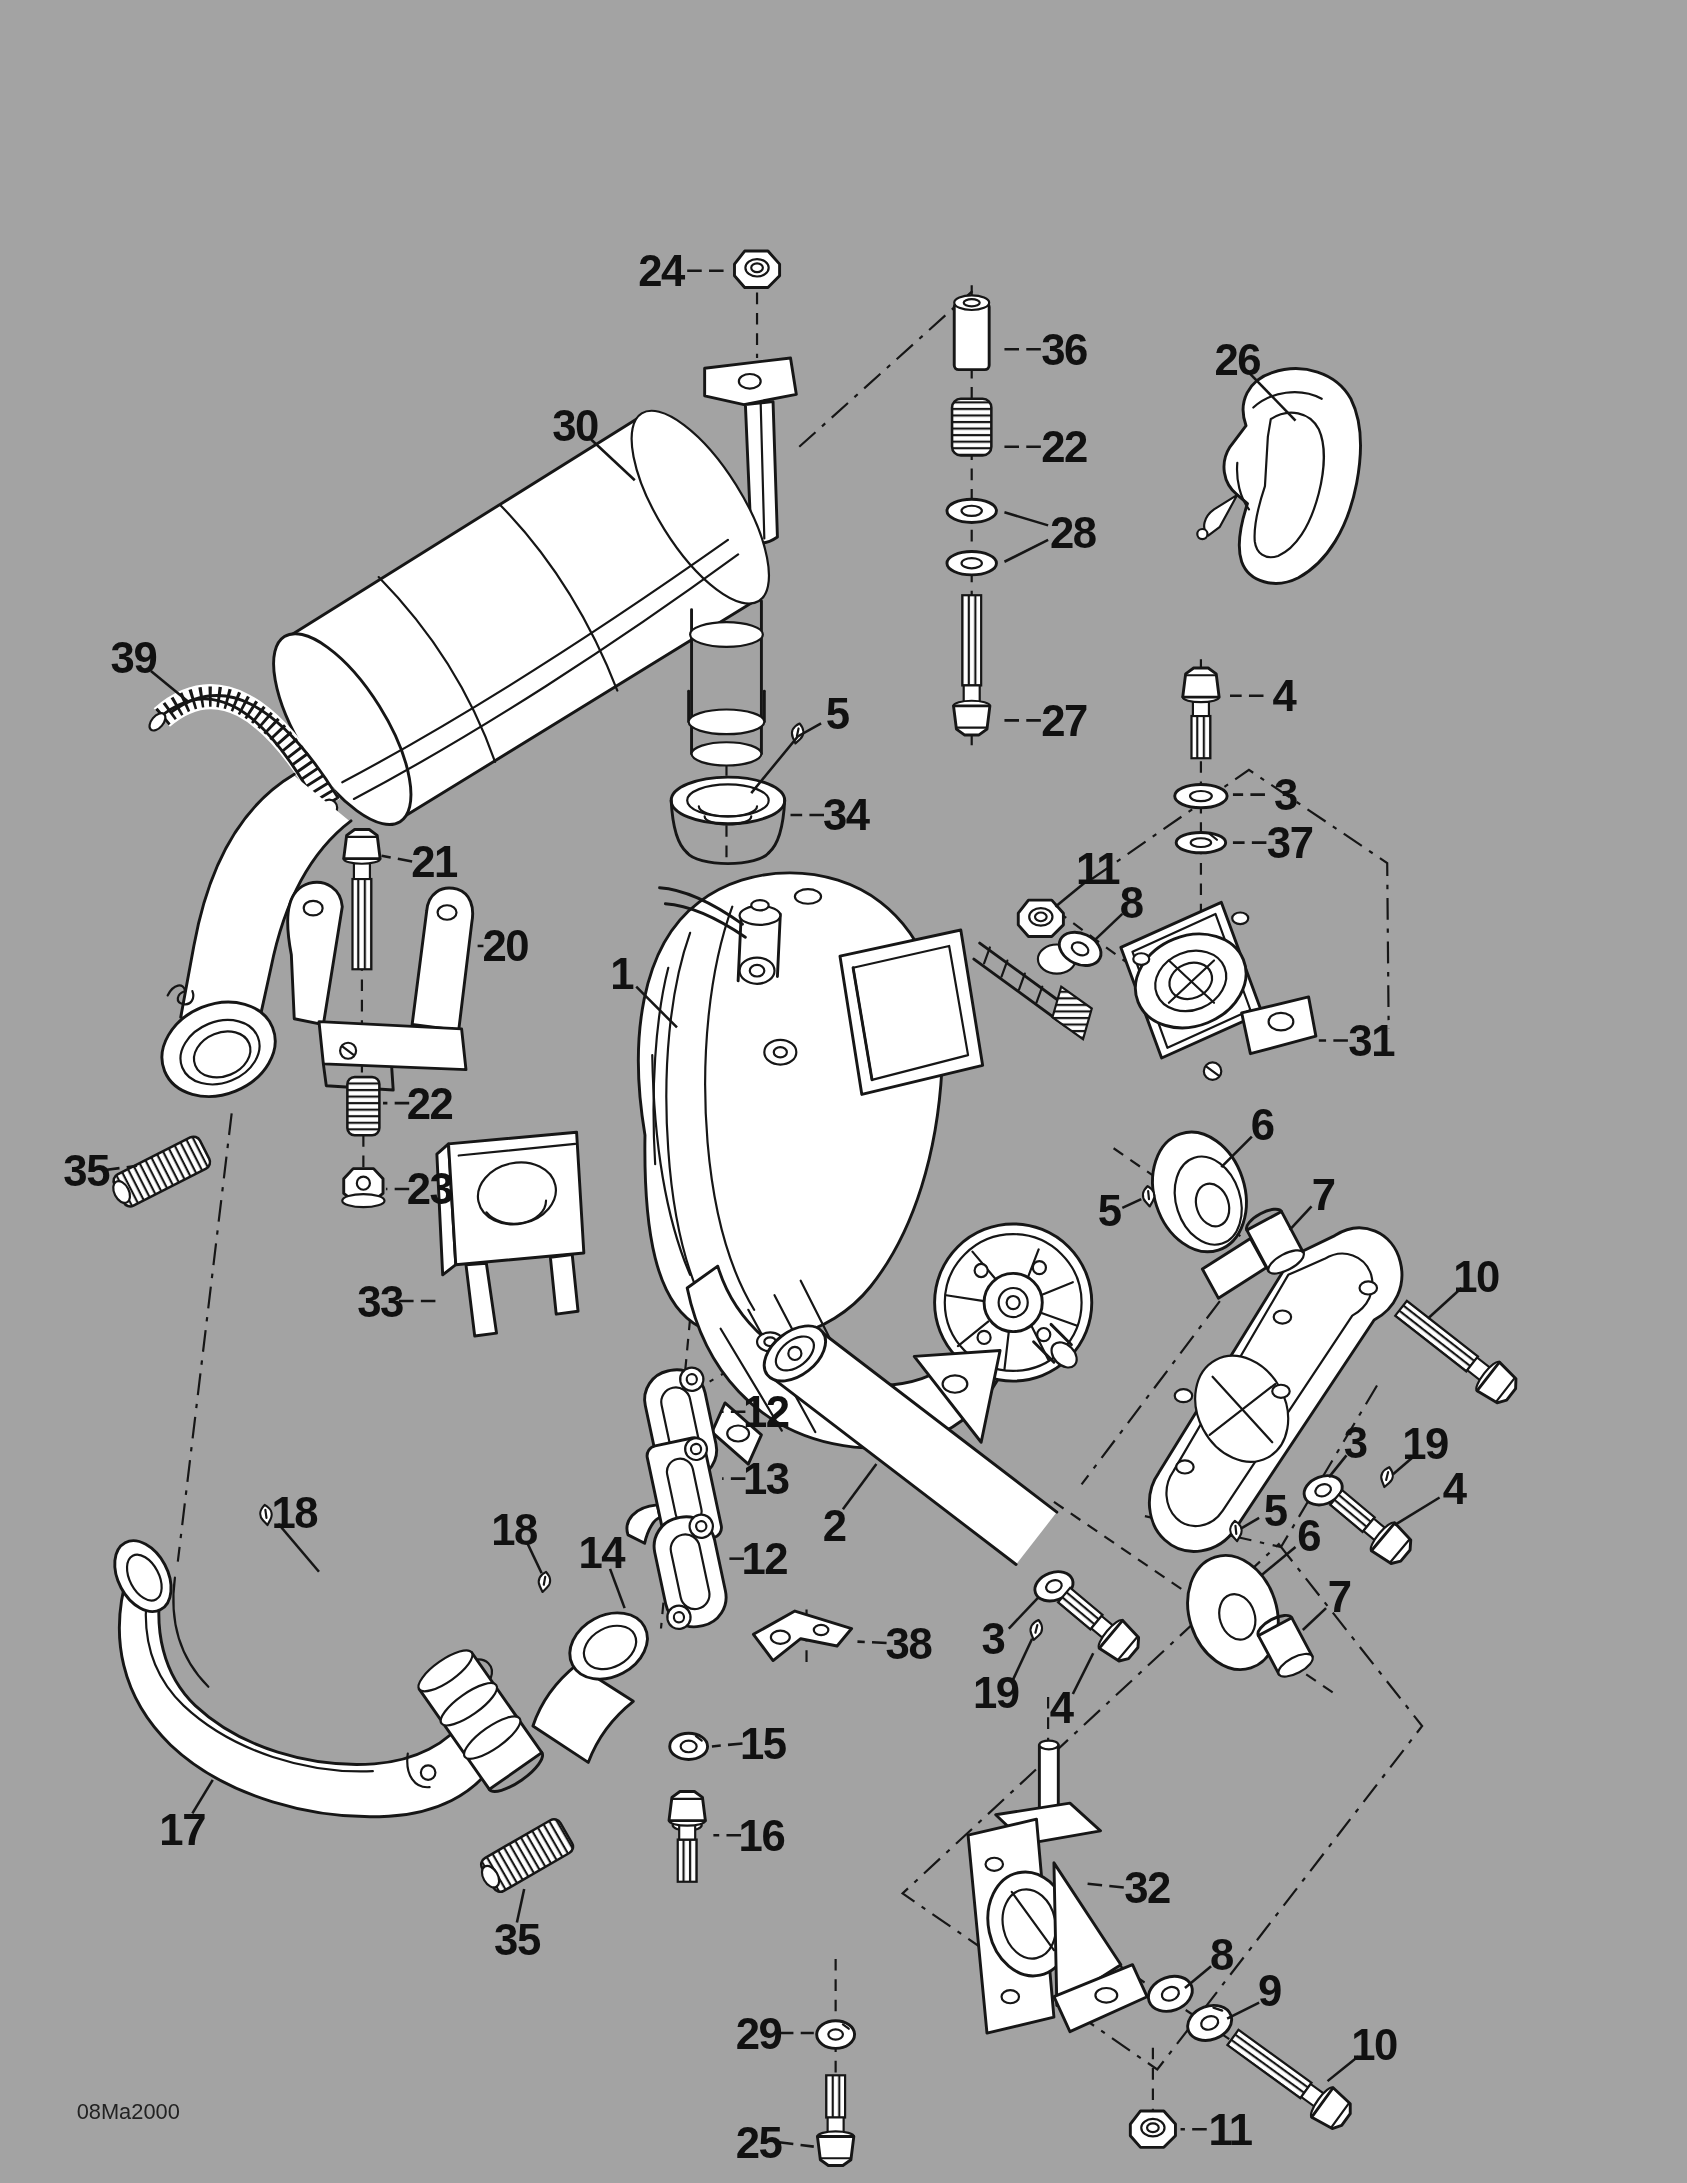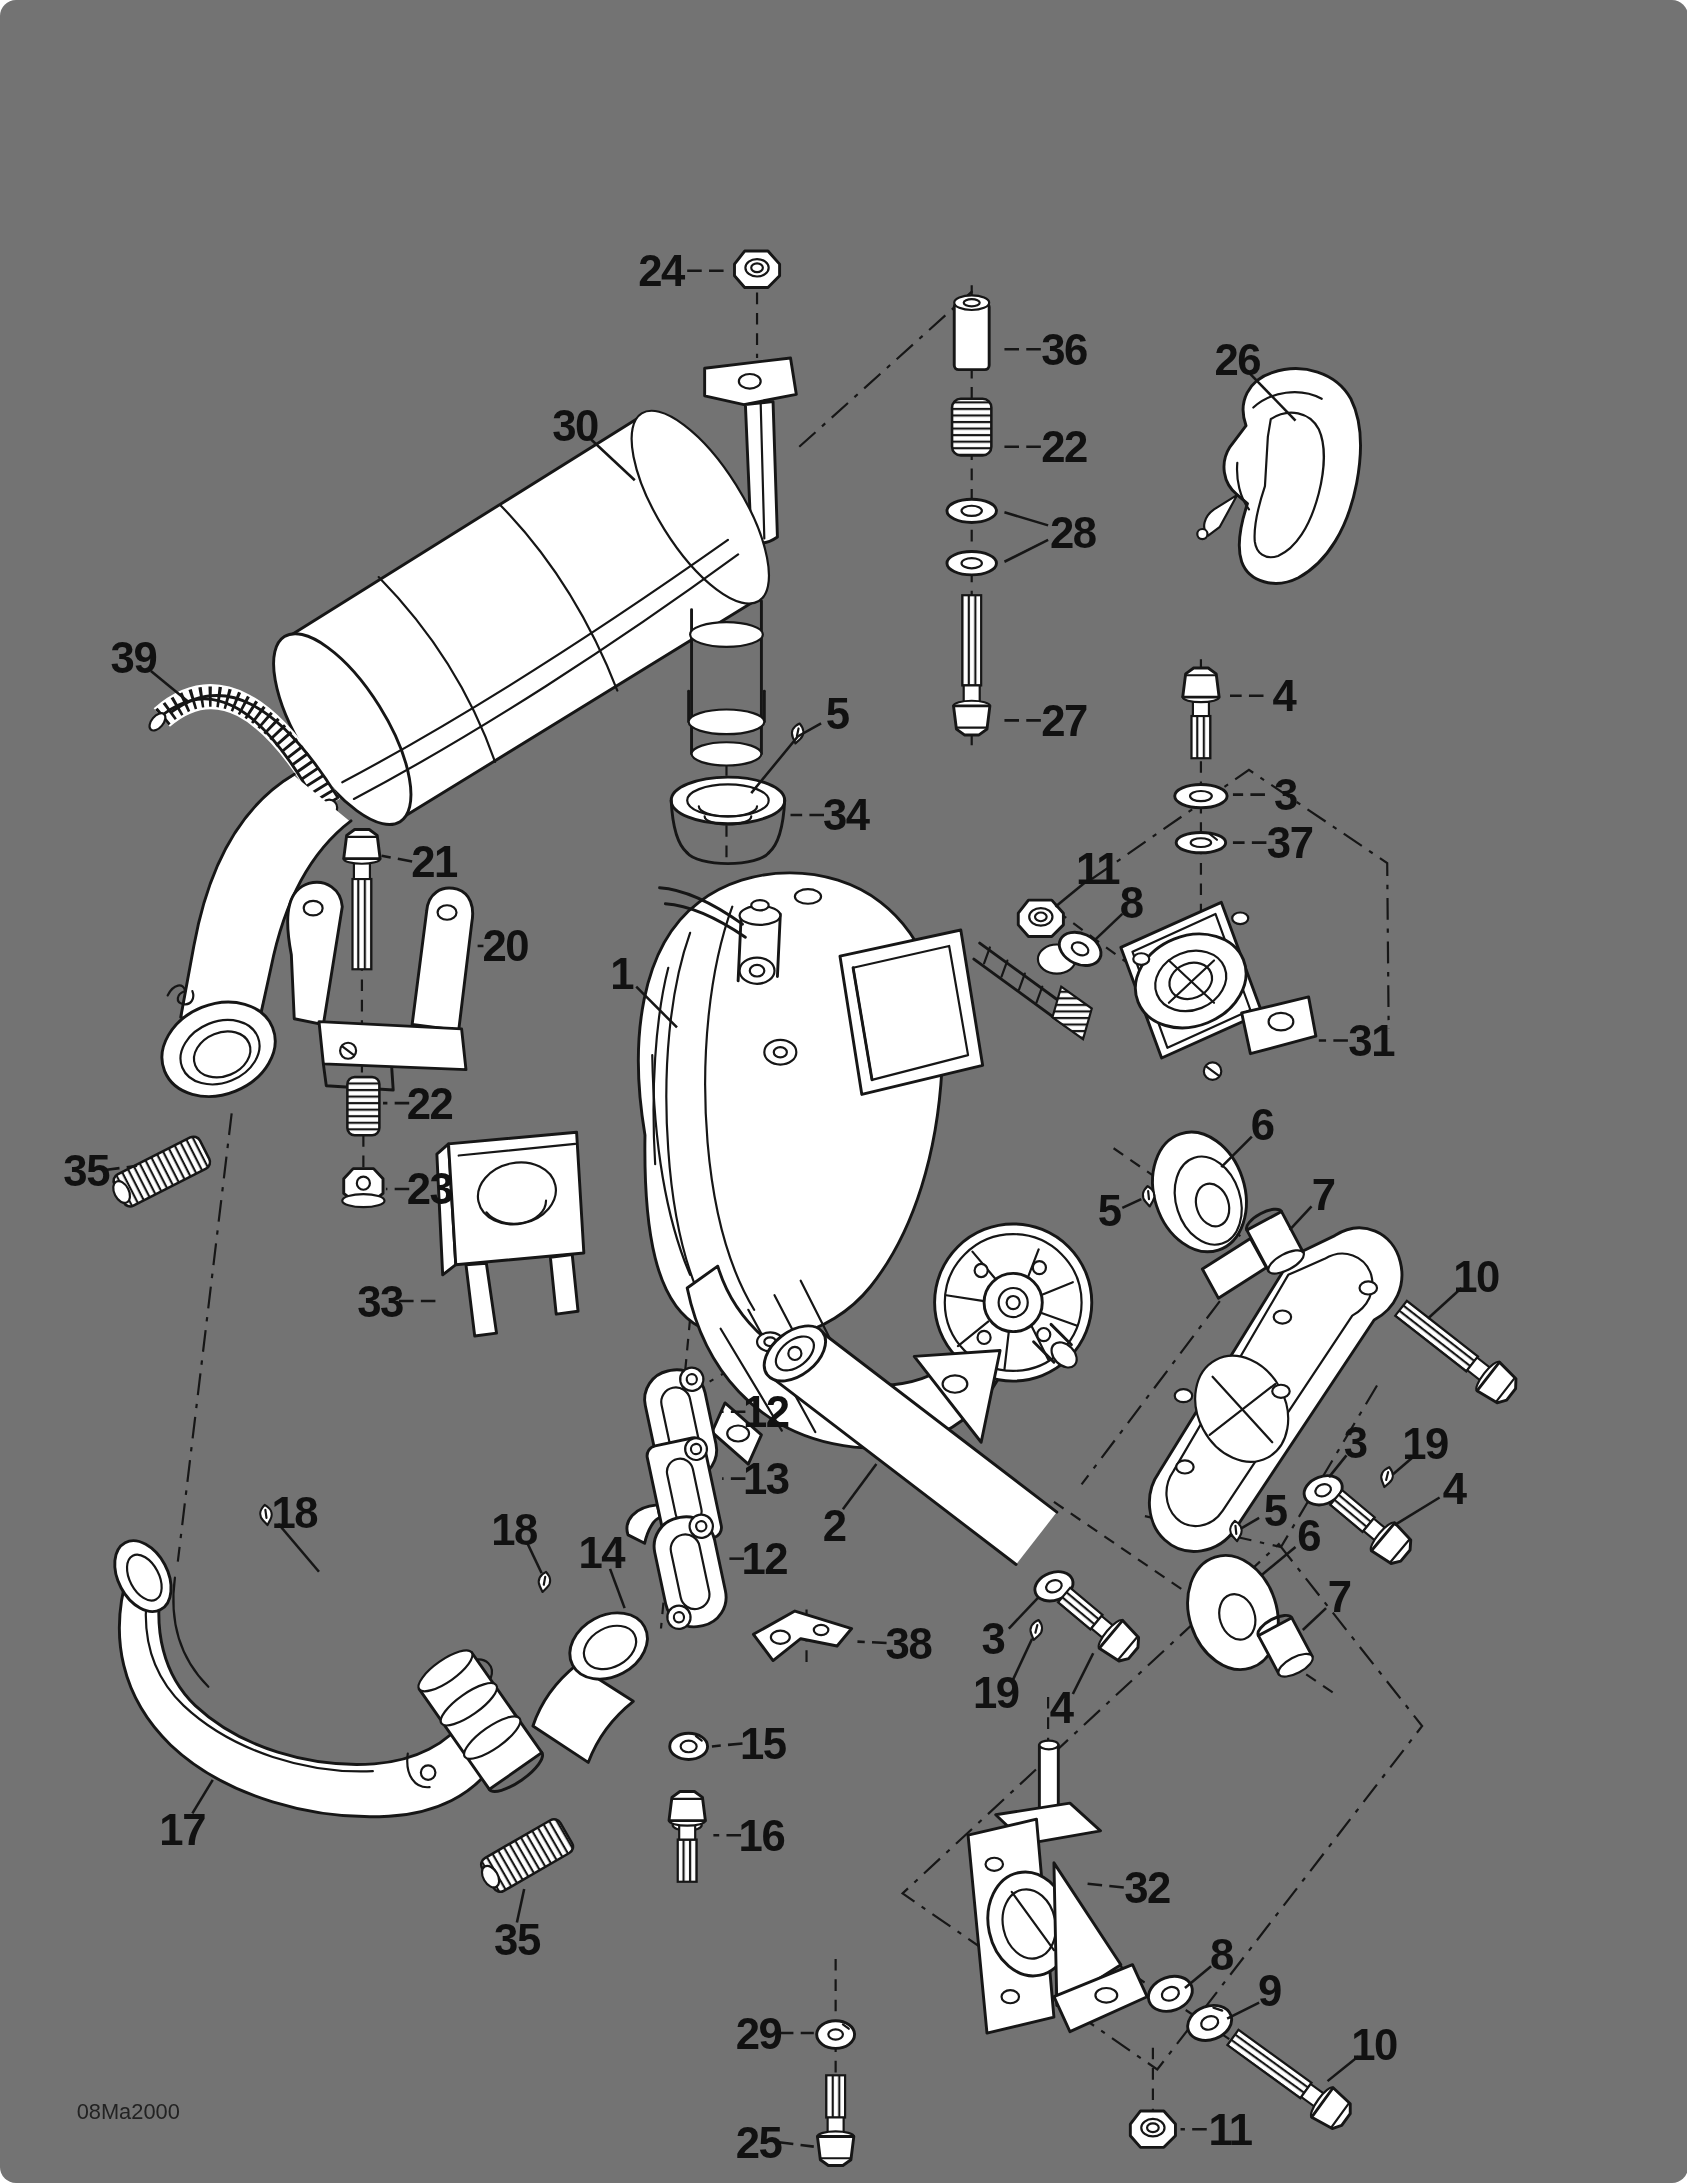--- a/index.html
+++ b/index.html
@@ -1,16 +1,16 @@
 <!DOCTYPE html>
 <html style="font-size:11.6px"><head>
 <meta charset="utf-8">
 <style>
   html,body{margin:0;padding:0;background:#fff;}
-  .page{position:relative;width:1688px;height:2183px;background:#737373;overflow:hidden;border-radius:16px;}
+  .page{position:relative;width:1688px;height:2183px;background:#a3a3a3;overflow:hidden;}
   svg{display:block;}
   .ln{fill:none;stroke:#161616;stroke-width:4;stroke-linecap:round;stroke-linejoin:round;}
   .th{fill:none;stroke:#161616;stroke-width:3;stroke-linecap:round;}
   .fw{fill:#ffffff;stroke:#161616;stroke-width:4;stroke-linejoin:round;}
   .fw3{fill:#ffffff;stroke:#161616;stroke-width:3;stroke-linejoin:round;}
   .dd{fill:none;stroke:#161616;stroke-width:3;stroke-dasharray:30 12 6 12;}
   .dsh{fill:none;stroke:#161616;stroke-width:3;stroke-dasharray:16 12;}
   .ld{fill:none;stroke:#161616;stroke-width:3.5;}
   .ldd{fill:none;stroke:#161616;stroke-width:3.5;stroke-dasharray:20 10;}
   text.callout{font-family:"Liberation Sans",sans-serif;font-weight:bold;font-size:60px;fill:#111;letter-spacing:-2px;}

